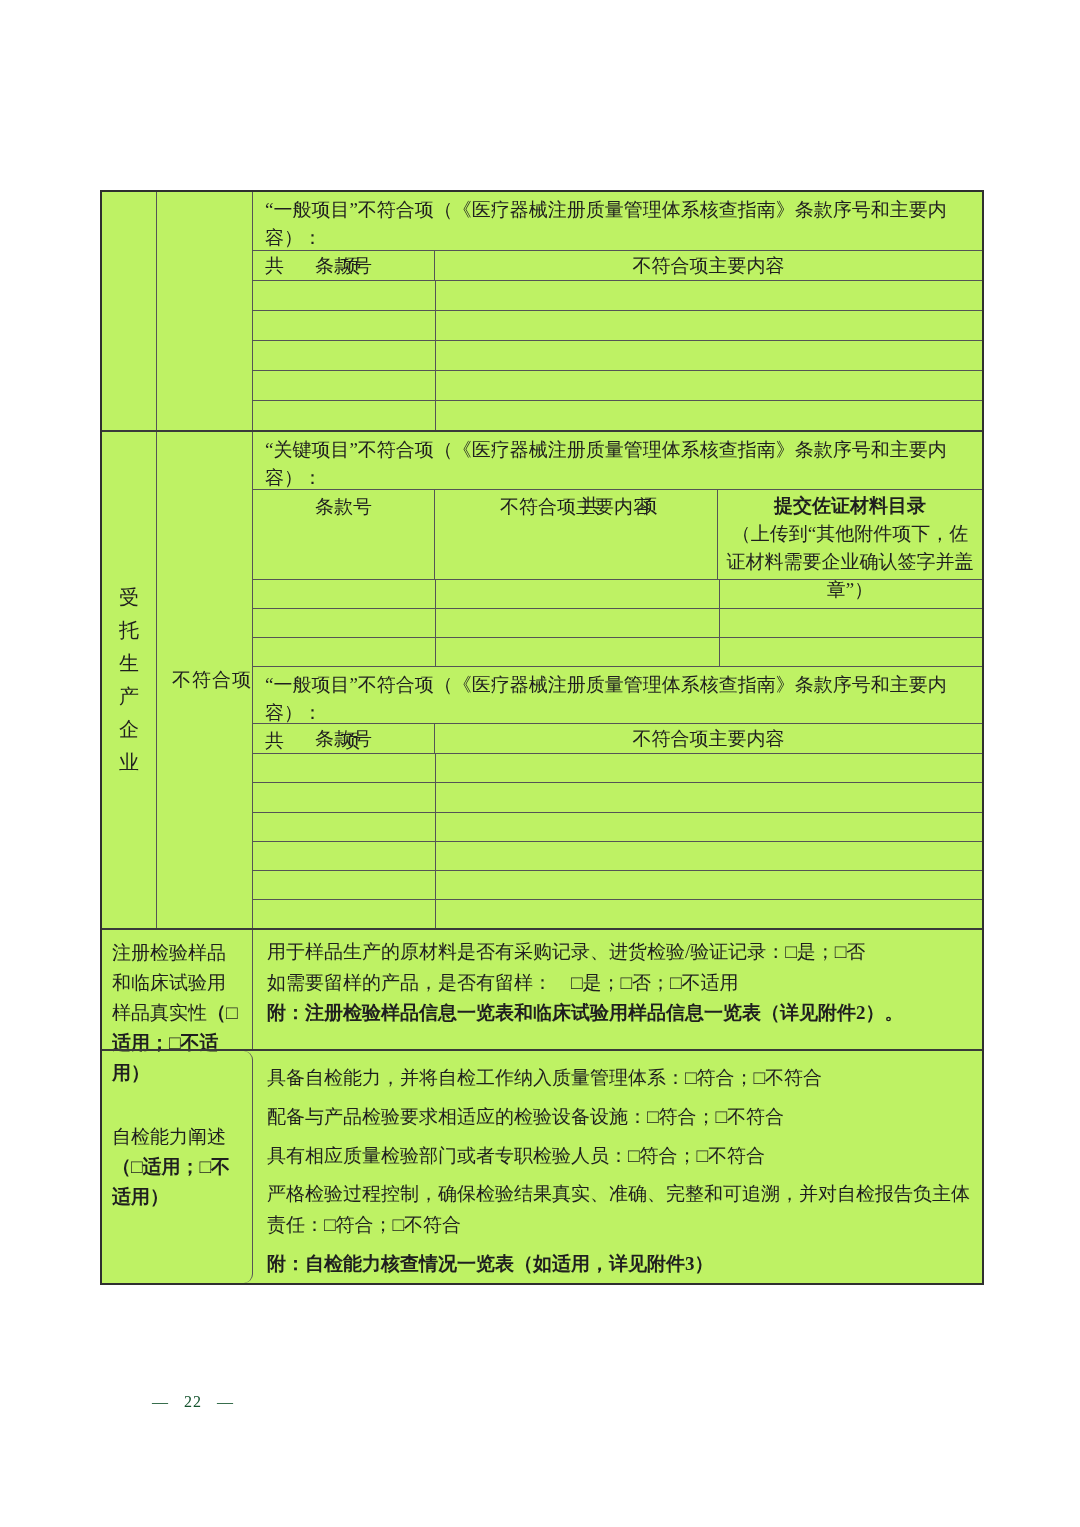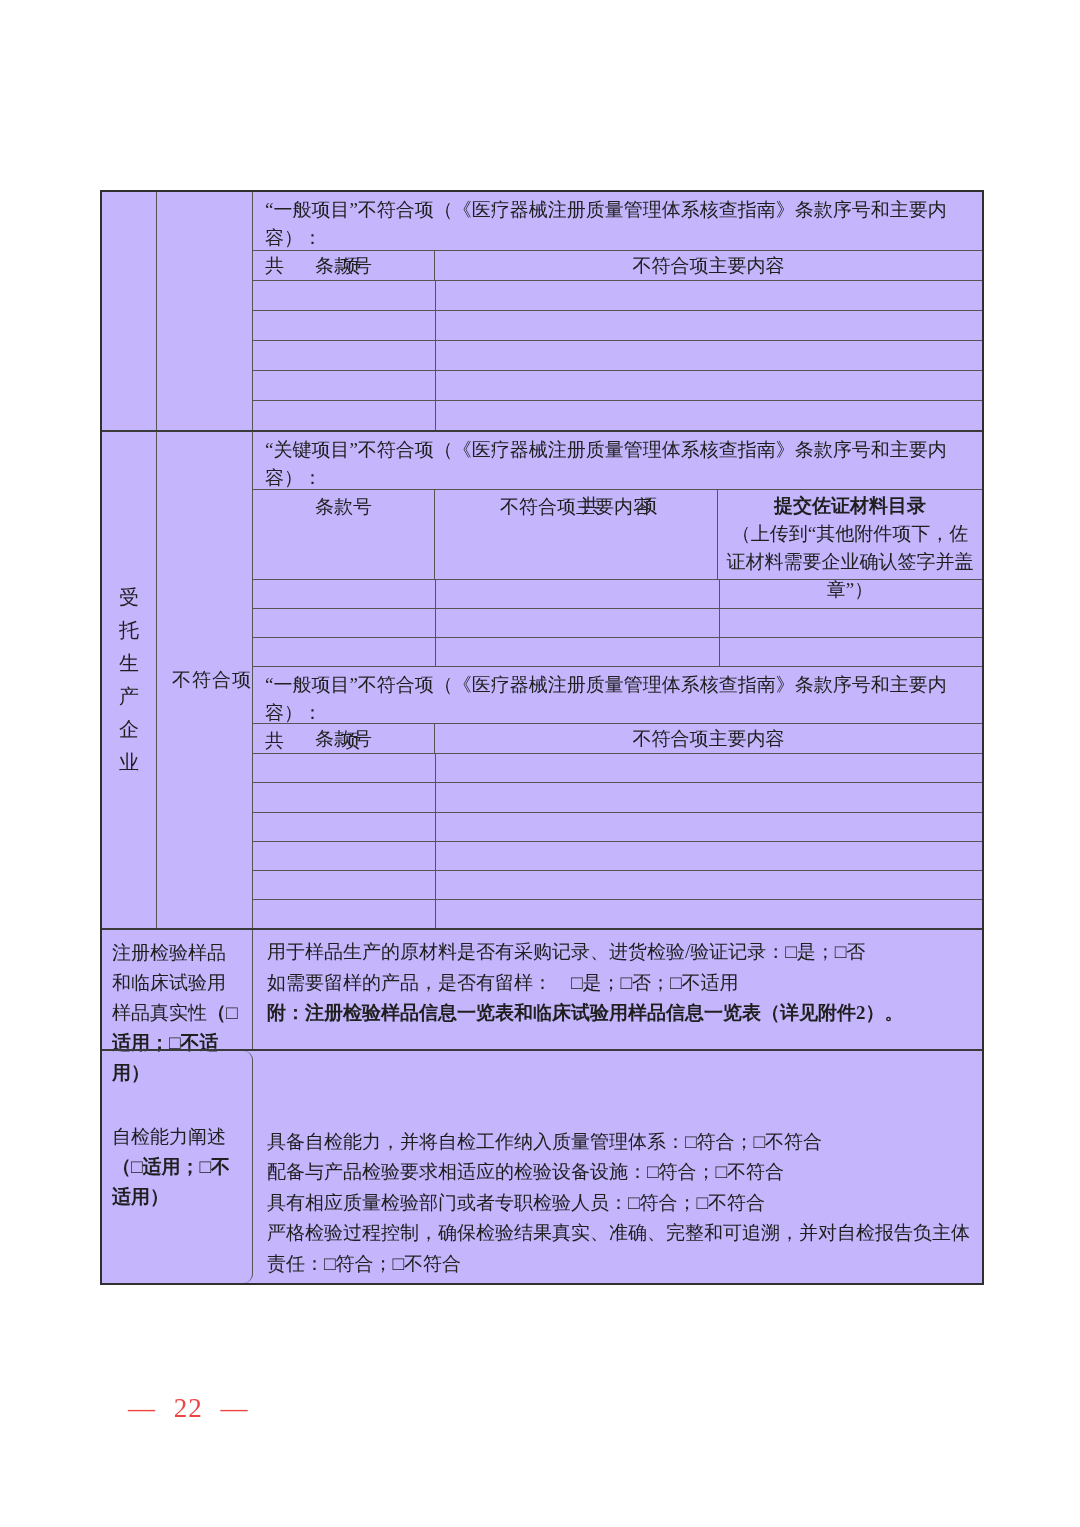--- a/index.html
+++ b/index.html
@@ -4,21 +4,21 @@
 <style>
   html,body{margin:0;padding:0;}
   body{
     width:1080px;height:1527px;position:relative;background:#ffffff;
     font-family:"Liberation Serif","DejaVu Serif",serif;
     color:#1f1f1f;
   }
   .doc-table{
     position:absolute;left:100px;top:190px;width:884px;height:1095px;
     border:2px solid #2f2f2f;box-sizing:border-box;
-    display:flex;flex-direction:column;background:#c4b5fd;
+    display:flex;flex-direction:column;background:#bef264;
   }
   .trow{display:flex;box-sizing:border-box;}
   .trow + .trow{border-top:2px solid #3a3a3a;}
   .row-a{height:238px;}
   .row-b{height:498px;}
   .row-c{height:121px;}
   .row-d{flex:1;}
   .cell{box-sizing:border-box;}
   .cell-v1{width:55px;border-right:1px solid #555;display:flex;align-items:center;justify-content:center;}
   .cell-v2{width:96px;border-right:1px solid #555;display:flex;align-items:center;justify-content:flex-end;}
@@ -44,27 +44,27 @@
   .c3{flex:1;padding:2px 5px;line-height:28px;min-width:0;}
   .hdr3 .c1,.hdr3 .c2-mid{padding-top:3px;line-height:28px;}
   .c3 .ev-title{font-weight:bold;display:block;}
   .c3 .ev-note{display:block;}
   .sub-row{display:flex;flex:1;border-top:1px solid #555;box-sizing:border-box;}
   .sub-row .rc1{width:182px;border-right:1px solid #555;}
   .sub-row .rc2m{width:283px;border-right:1px solid #555;}
   .sub-row .rcfill{flex:1;}
 
   .content-lines{padding:7px 12px 0 14px;font-size:19px;line-height:30.5px;}
-  .content-lines.vcenter{display:flex;flex-direction:column;justify-content:flex-end;padding-top:4px;padding-bottom:4px;}
+  .content-lines.vcenter{display:flex;flex-direction:column;justify-content:space-between;padding-top:12px;padding-bottom:4px;}
   .note-line{font-weight:bold;}
   .bold{font-weight:bold;}
 
   .page-number{
-    position:absolute;left:128px;top:1393px;
-    font-size:27px;color:#ef4444;word-spacing:10px;letter-spacing:1px;
+    position:absolute;left:152px;top:1393px;
+    font-size:16px;color:#14532d;word-spacing:10px;letter-spacing:1px;
   }
 </style>
 </head>
 <body>
 
 <div class="doc-table">
 
   <div class="trow row-a">
     <div class="cell cell-v1"></div>
     <div class="cell cell-v2"></div>
@@ -202,19 +202,20 @@
       <div>
         <span>自检能力阐述</span><span class="bold">（□适用；□不适用）</span>
       </div>
     </div>
     <div class="cell cell-content">
       <div class="content-lines vcenter" style="flex:1;">
         <div>具备自检能力，并将自检工作纳入质量管理体系：□符合；□不符合</div>
         <div>配备与产品检验要求相适应的检验设备设施：□符合；□不符合</div>
         <div>具有相应质量检验部门或者专职检验人员：□符合；□不符合</div>
         <div>严格检验过程控制，确保检验结果真实、准确、完整和可追溯，并对自检报告负主体责任：□符合；□不符合</div>
+        <div class="note-line">附：自检能力核查情况一览表（如适用，详见附件3）</div>
       </div>
     </div>
   </div>
 
 </div>
 
 <div class="page-number">— 22 —</div>
 
 </body></html>

